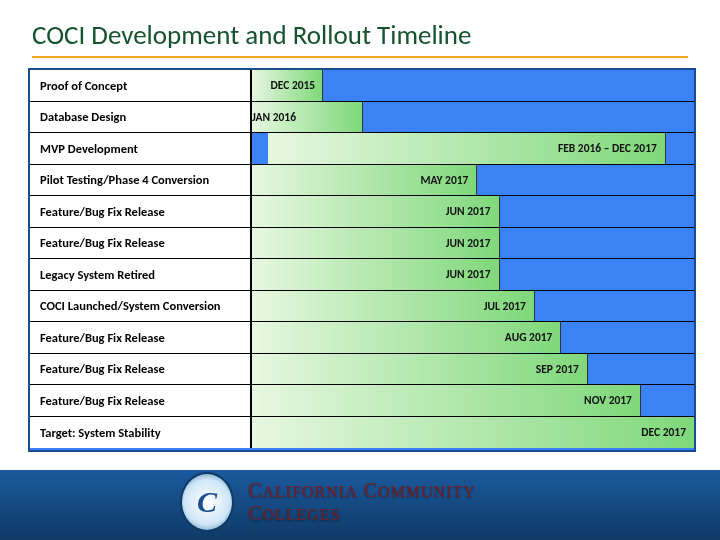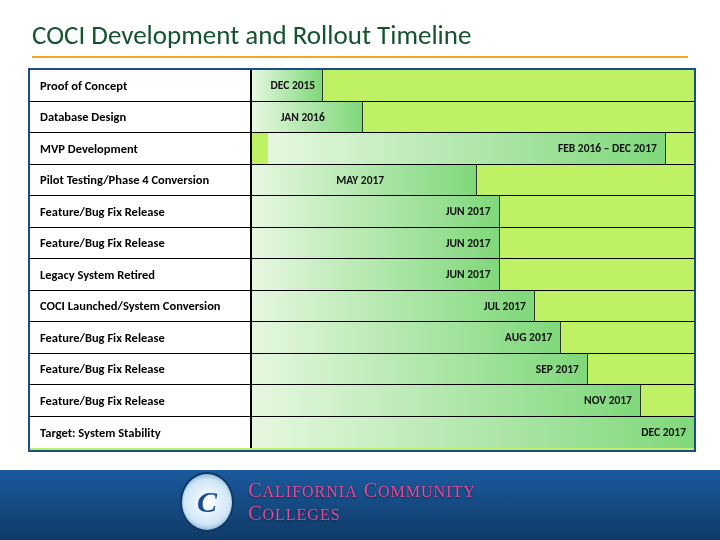--- a/index.html
+++ b/index.html
@@ -1,31 +1,31 @@
 <!DOCTYPE html>
 <html><head>
 <meta charset="utf-8">
 <style>
   html,body{margin:0;padding:0;width:720px;height:540px;font-family:Calibri,Arial,sans-serif;background:#fff;overflow:hidden}
   .slide{position:relative;width:720px;height:540px;background:#fff}
   .title{position:absolute;top:18px;left:32px;font-size:27px;color:#14532d;font-weight:400}
   .title-rule{position:absolute;top:56px;left:32px;width:656px;height:2px;background:#f5a623}
 
-  .chart{position:absolute;top:68px;left:28px;width:664px;height:380px;border:2px solid #1a4d8c;background:#bef264}
+  .chart{position:absolute;top:68px;left:28px;width:664px;height:380px;border:2px solid #1a4d8c;background:#3b82f6}
   .row{display:flex;height:31.5px;border-bottom:1px solid #000;box-sizing:border-box}
   .row:last-child{border-bottom:none}
   .lab{width:222px;display:flex;align-items:center;padding-left:10px;font-size:12.5px;font-weight:700;background:#fff;border-right:2px solid #000;box-sizing:border-box;flex:0 0 222px}
   .track{flex:1 1 auto;position:relative;overflow:hidden}
   .bar{position:absolute;top:0;bottom:0;display:flex;align-items:center;justify-content:center;font-size:11.5px;font-weight:700;color:#111;box-sizing:border-box;border-right:1px solid #333;background:linear-gradient(to right,#e6f7e0,#7fd87a)}
 
   
   .footer-band{position:absolute;bottom:0;left:0;width:720px;height:70px;background:linear-gradient(to bottom,#1b5a9e 0%,#0f3a66 100%)}
   .logo-wrap{position:absolute;bottom:8px;left:50%;transform:translateX(-50%);display:flex;align-items:center;gap:14px}
   .seal{width:56px;height:56px;border-radius:50%;background:radial-gradient(circle,#fff 0%,#cfe6f7 60%,#2f6ea8 100%);border:2px solid #0f3a66;display:flex;align-items:center;justify-content:center;font-family:'Times New Roman',serif;font-weight:700;font-style:italic;color:#1a4d8c;font-size:30px}
-  .org{font-family:'Trajan Pro','Times New Roman',serif;color:#ec4899;font-size:20px;letter-spacing:1px;text-shadow:0 1px 2px rgba(0,0,0,.5)}
+  .org{font-family:'Trajan Pro','Times New Roman',serif;color:#7f1d1d;font-size:20px;letter-spacing:1px;text-shadow:0 1px 2px rgba(0,0,0,.5)}
   .org .sc{font-size:16px}
 </style>
 </head>
 <body>
 
 <div class="slide">
   <div class="title">COCI Development and Rollout Timeline</div>
   <div class="title-rule"></div>
 
   <div class="chart" id="chart">
@@ -33,37 +33,37 @@
         <div class="lab">Proof of Concept</div>
         <div class="track">
           <div class="bar" style="left: 0%; width: 16%; padding-left: 12px; justify-content: center; padding-right: 0px;">
             <span>DEC 2015</span>
           </div>
         </div>
       </div>
       <div class="row">
         <div class="lab">Database Design</div>
         <div class="track">
-          <div class="bar" style="left: 0%; width: 25%; padding-left: 0px; justify-content: center; padding-right: 8px;">
+          <div class="bar" style="left: 0%; width: 25%; padding-left: 0px; justify-content: flex-start; padding-right: 8px;">
             <span>JAN 2016</span>
           </div>
         </div>
       </div>
       <div class="row">
         <div class="lab">MVP Development</div>
         <div class="track">
           <div class="bar" style="left: 0%; width: 90%; padding-left: 0px; justify-content: flex-end; padding-right: 8px; margin-left: 16px;">
             <span>FEB 2016 – DEC 2017</span>
           </div>
         </div>
       </div>
       <div class="row">
         <div class="lab">Pilot Testing/Phase 4 Conversion</div>
         <div class="track">
-          <div class="bar" style="left: 0%; width: 51%; padding-left: 0px; justify-content: center; padding-right: 8px;">
+          <div class="bar" style="left: 0%; width: 51%; padding-left: 0px; justify-content: flex-end; padding-right: 8px;">
             <span>MAY 2017</span>
           </div>
         </div>
       </div>
       <div class="row">
         <div class="lab">Feature/Bug Fix Release</div>
         <div class="track">
           <div class="bar" style="left: 0%; width: 56%; padding-left: 0px; justify-content: flex-end; padding-right: 8px;">
             <span>JUN 2017</span>
           </div>

